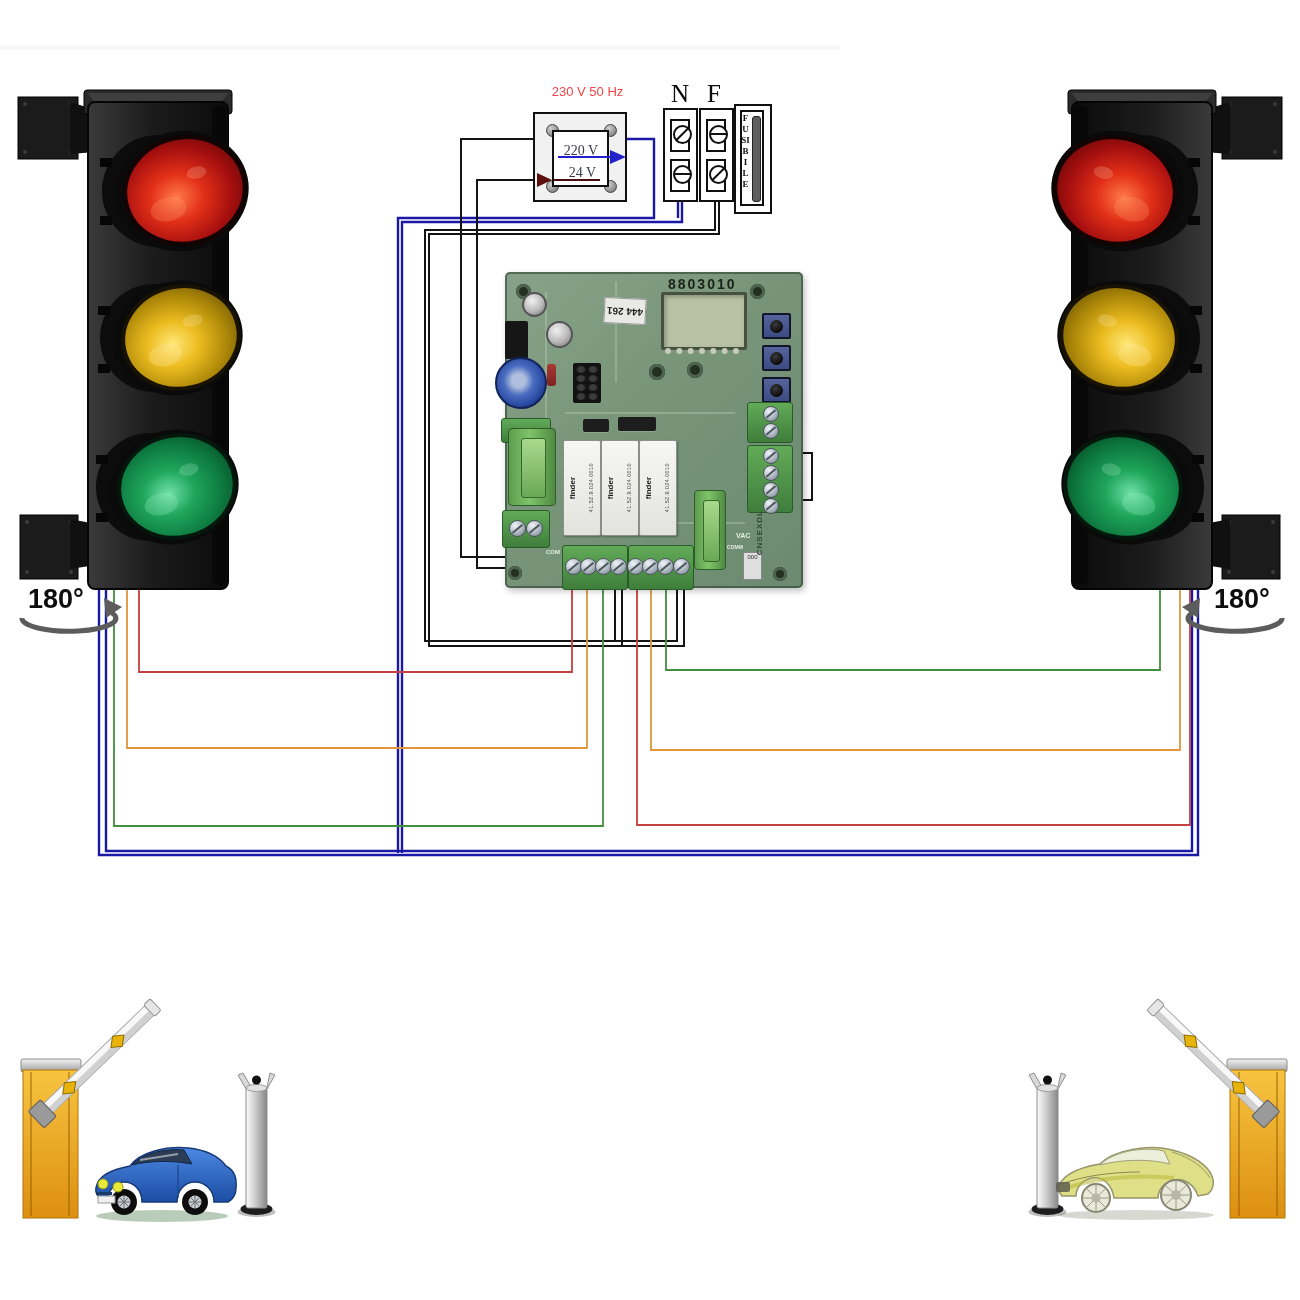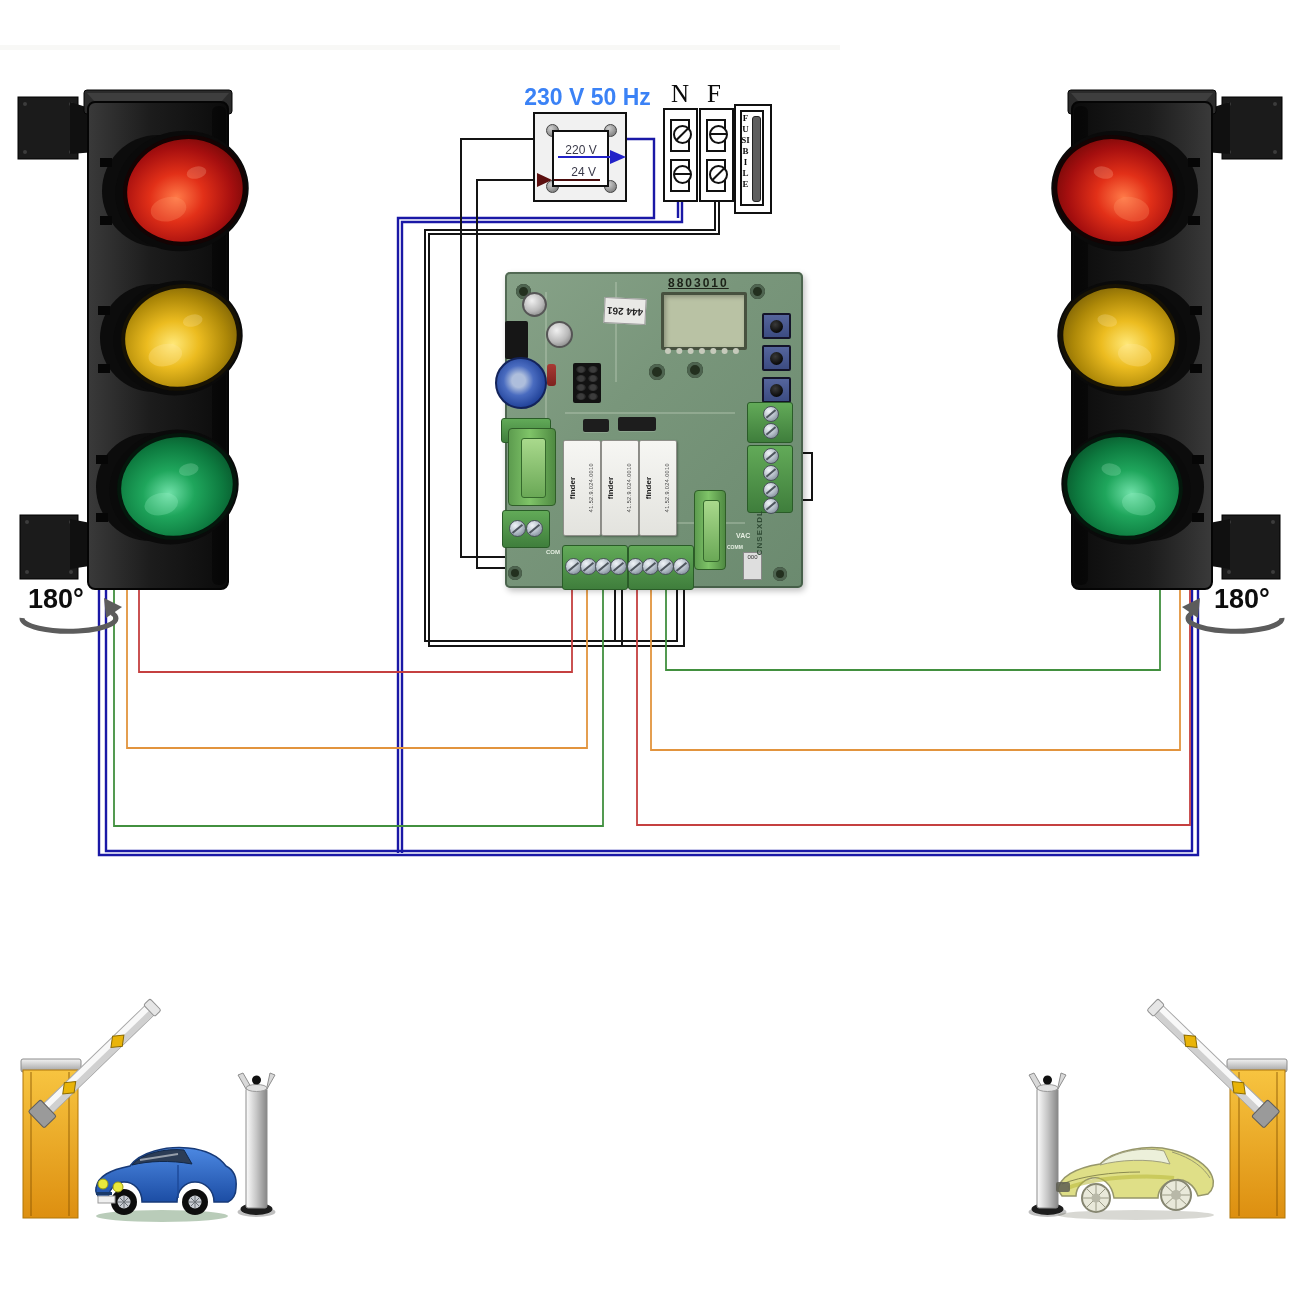--- a/index.html
+++ b/index.html
@@ -1,25 +1,25 @@
 <!DOCTYPE html>
 <html><head>
 <meta charset="utf-8">
 <style>
   html,body{margin:0;padding:0;background:#fff;}
   #stage{position:relative;width:1300px;height:1300px;background:#ffffff;overflow:hidden;
          font-family:"Liberation Sans",sans-serif;}
   .abs{position:absolute;}
   svg{display:block;}
   
-  #xfmr-title{left:520px;top:84px;width:135px;text-align:center;font-size:23px;font-weight:bold;color:#3b82f6;}
+  #xfmr-title{left:520px;top:84px;width:135px;text-align:center;font-size:13px;font-weight:normal;color:#ef4444;}
   #xfmr-box{left:533px;top:112px;width:94px;height:90px;background:#f1f1f1;border:2px solid #101010;box-sizing:border-box;}
   .bolt{position:absolute;width:11px;height:11px;border-radius:50%;background:radial-gradient(circle at 35% 30%,#cfcfcf,#8a8a8a 70%,#6b6b6b);border:1px solid #444;}
   #xfmr-inner{left:552px;top:130px;width:57px;height:57px;background:#ffffff;border:2px solid #101010;box-sizing:border-box;}
-  .vtxt{font-size:12px;color:#3a3a4a;}
+  .vtxt{font-size:14px;color:#3a3a4a;font-family:Liberation Serif, serif;}
   #v220{left:558px;top:143px;width:46px;text-align:center;}
   #v24{left:556px;top:165px;width:40px;text-align:right;}
   .nf-label{font-family:"Liberation Serif",serif;font-size:25px;color:#0a0a0a;}
   #n-label{left:671px;top:80px;}
   #f-label{left:707px;top:80px;}
   .nf-block{width:35px;height:94px;background:#ffffff;border:2px solid #101010;box-sizing:border-box;}
   #n-block{left:663px;top:108px;}
   #f-block{left:699px;top:108px;}
   .tslot{position:absolute;width:20px;height:33px;border:2px solid #101010;box-sizing:border-box;left:5px;background:#fff;}
   .tscrew{position:absolute;width:15px;height:15px;border:2px solid #101010;border-radius:50%;left:0.5px;top:4px;background:#fff;}
@@ -42,21 +42,21 @@
      background:radial-gradient(circle at 45% 45%,#aebedc 18%,#4a6cc0 40%,#1e3f96 75%,#12265e);border:2px solid #13235a;}
   #resistor{left:42px;top:92px;width:9px;height:22px;background:linear-gradient(#a83a34,#7e221e);border-radius:3px;}
   #header8{left:68px;top:91px;width:28px;height:40px;background:#121212;border-radius:2px;
      display:grid;grid-template-columns:1fr 1fr;grid-template-rows:repeat(4,1fr);padding:3px;box-sizing:border-box;gap:2px;}
   #header8 i{background:radial-gradient(circle,#3c3c3c 40%,#101010);border-radius:50%;}
   #lbl444{left:99px;top:26px;width:40px;height:24px;background:#e9e9e6;border:1px solid #999;
      transform:rotate(3deg);display:flex;align-items:center;justify-content:center;}
   #lbl444 span{display:inline-block;transform:rotate(180deg);font-size:10px;font-weight:bold;color:#222;}
   #lcd{left:156px;top:20px;width:80px;height:52px;background:#b9c2a4;border:3px solid #47513f;border-radius:2px;
      box-shadow:inset 2px 2px 4px rgba(0,0,0,.25);}
-  #lcd-pads-top{left:163px;top:4px;font-size:12px;letter-spacing:2px;color:#1c2218;font-weight:bold;text-decoration:underline;}
+  #lcd-pads-top{left:163px;top:4px;font-size:14px;letter-spacing:2px;color:#1c2218;font-weight:bold;}
   #lcd-pads-bot{left:160px;top:76px;width:74px;height:0;border-top:6px dotted #c6cabb;}
   .pushbtn{position:absolute;width:25px;height:22px;background:linear-gradient(#55659c,#3c4c82);border:2px solid #14142a;border-radius:2px;}
   .pushbtn::after{content:"";position:absolute;left:50%;top:50%;width:13px;height:13px;margin:-6.5px 0 0 -6.5px;border-radius:50%;background:radial-gradient(circle at 40% 35%,#3a3a3a,#0a0a0a 70%);}
   .ic{position:absolute;background:#1d1d1d;border-radius:2px;box-shadow:0 1px 0 rgba(255,255,255,.15);}
   .greenblock{position:absolute;background:linear-gradient(#62aa58,#3f7e3c);border:1px solid #2a5c28;border-radius:3px;}
   .fuseholder{position:absolute;background:linear-gradient(90deg,#5d9c4f,#7fc468 45%,#4f8a42);border:1px solid #2f5e28;border-radius:4px;}
   .fuseholder::after{content:"";position:absolute;left:25%;top:12%;width:50%;height:76%;background:linear-gradient(#a9d98c,#6aa856);border:1px solid #35692c;border-radius:3px;}
   .screw{position:absolute;border-radius:50%;background:radial-gradient(circle at 35% 30%,#f0f4f8,#b4bec8 50%,#808c98 85%);border:1px solid #4a525a;}
   .screw::after{content:"";position:absolute;left:8%;top:45%;width:84%;height:2px;background:#4e565e;transform:rotate(-40deg);}
   .silk{position:absolute;color:#e6efe2;font-weight:bold;}

